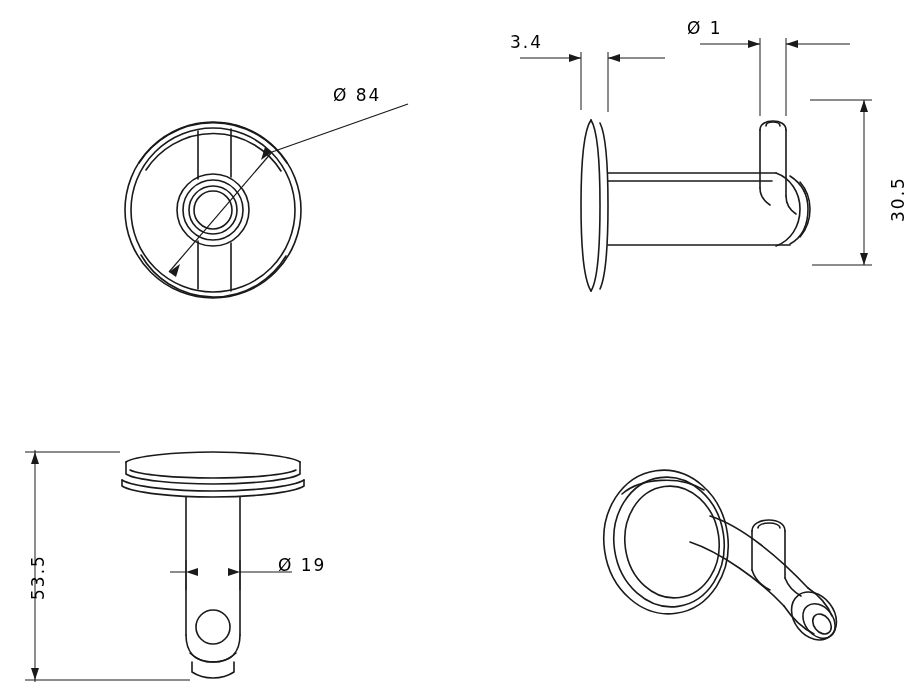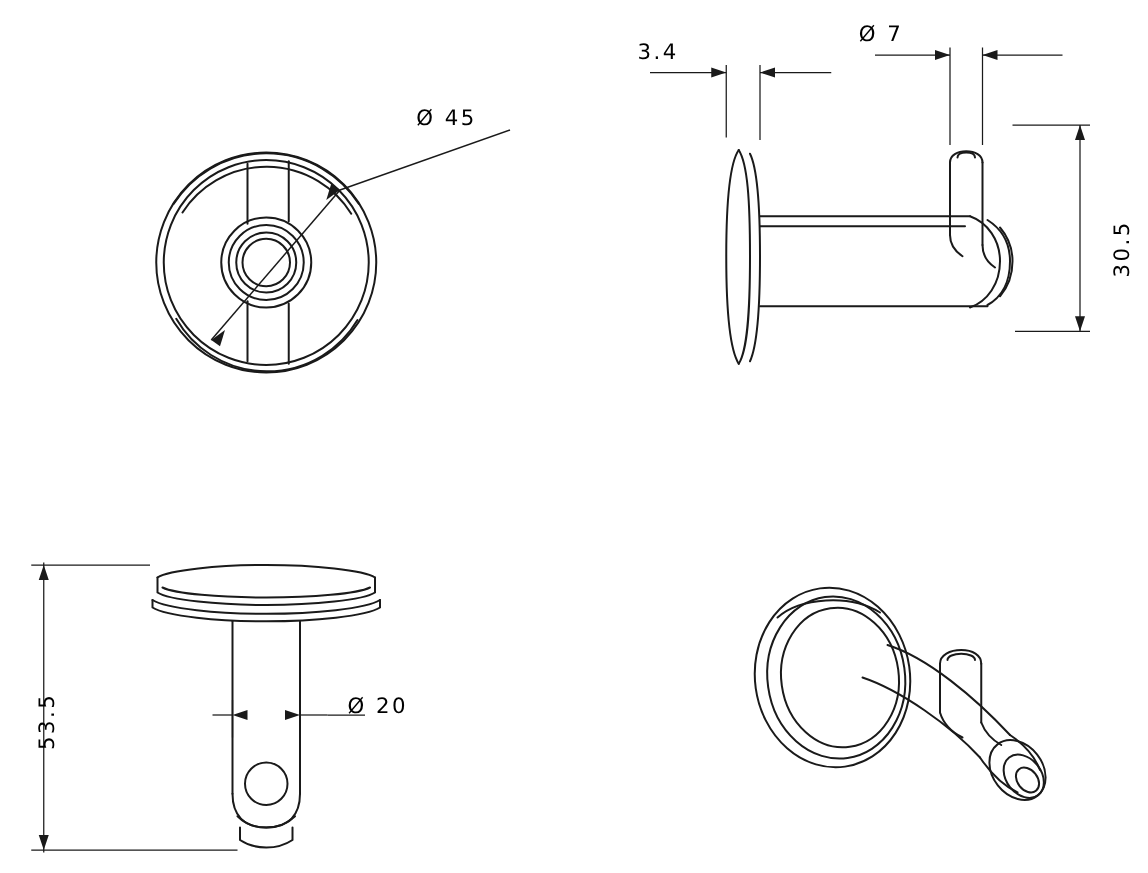--- a/index.html
+++ b/index.html
@@ -67,21 +67,21 @@
 
       <g stroke="#1a1a1a" stroke-width="1.2" fill="none">
         <line x1="169" y1="272" x2="272" y2="152"></line>
         <line x1="272" y1="152" x2="408" y2="104"></line>
       </g>
       <g fill="#1a1a1a" stroke="none">
         <polygon points="169,272 180,264 176,277"></polygon>
         <polygon points="272,152 261,160 265,147"></polygon>
       </g>
     </svg>
-    <div class="dimtext" style="left:333px; top:85px;">Ø 45</div>
+    <div class="dimtext" style="left:333px; top:85px;">Ø 84</div>
   </div>
 
   <div class="view" style="left:460px; top:0px; width:458px; height:340px;">
     <svg width="458" height="340" viewBox="0 0 458 340">
       <g fill="none" stroke="#1a1a1a" stroke-width="1.6" stroke-linecap="round" stroke-linejoin="round">
 
         <path d="M 131 120 C 124 130 121 160 121 205 C 121 250 124 280 131 291"></path>
         <path d="M 131 120 C 138 131 140 160 140 205 C 140 250 138 280 131 291"></path>
         <path d="M 140 123 C 146 135 148 162 148 205 C 148 248 146 276 140 289"></path>
 
@@ -125,21 +125,21 @@
         <polygon points="148,58 160,54 160,62"></polygon>
 
         <polygon points="300,44 288,40 288,48"></polygon>
         <polygon points="326,44 338,40 338,48"></polygon>
 
         <polygon points="404,100 400,112 408,112"></polygon>
         <polygon points="404,265 400,253 408,253"></polygon>
       </g>
     </svg>
     <div class="dimtext" style="left:50px; top:32px;">3.4</div>
-    <div class="dimtext" style="left:227px; top:18px;">Ø 7</div>
+    <div class="dimtext" style="left:227px; top:18px;">Ø 1</div>
     <div class="dimtext vert" style="left:428px; top:222px;">30.5</div>
   </div>
 
   <div class="view" style="left:0px; top:400px; width:460px; height:298px;">
     <svg width="460" height="298" viewBox="0 0 460 298">
       <g fill="none" stroke="#1a1a1a" stroke-width="1.6" stroke-linecap="round" stroke-linejoin="round">
 
         <path d="M 126 62 C 135 56 175 52 213 52 C 251 52 291 56 300 62"></path>
         <path d="M 126 62 L 126 74 C 135 80 175 84 213 84 C 251 84 291 80 300 74 L 300 62"></path>
         <path d="M 130 70 C 140 75 176 78 213 78 C 250 78 286 75 296 70"></path>
@@ -169,21 +169,21 @@
         <line x1="262" y1="172" x2="292" y2="172"></line>
       </g>
       <g fill="#1a1a1a" stroke="none">
         <polygon points="35,52 31,64 39,64"></polygon>
         <polygon points="35,280 31,268 39,268"></polygon>
         <polygon points="186,172 198,168 198,176"></polygon>
         <polygon points="240,172 228,168 228,176"></polygon>
       </g>
     </svg>
     <div class="dimtext vert" style="left:28px; top:200px;">53.5</div>
-    <div class="dimtext" style="left:278px; top:155px;">Ø 20</div>
+    <div class="dimtext" style="left:278px; top:155px;">Ø 19</div>
   </div>
 
   <div class="view" style="left:570px; top:420px; width:348px; height:278px;">
     <svg width="348" height="278" viewBox="0 0 348 278">
       <g fill="none" stroke="#1a1a1a" stroke-width="1.6" stroke-linecap="round" stroke-linejoin="round">
 
         <ellipse cx="96" cy="122" rx="62" ry="72" transform="rotate(-8 96 122)"></ellipse>
         <ellipse cx="99" cy="122" rx="55" ry="65" transform="rotate(-8 99 122)"></ellipse>
         <ellipse cx="102" cy="122" rx="47" ry="56" transform="rotate(-8 102 122)"></ellipse>
         <path d="M 52 74 C 70 58 110 55 134 70"></path>

